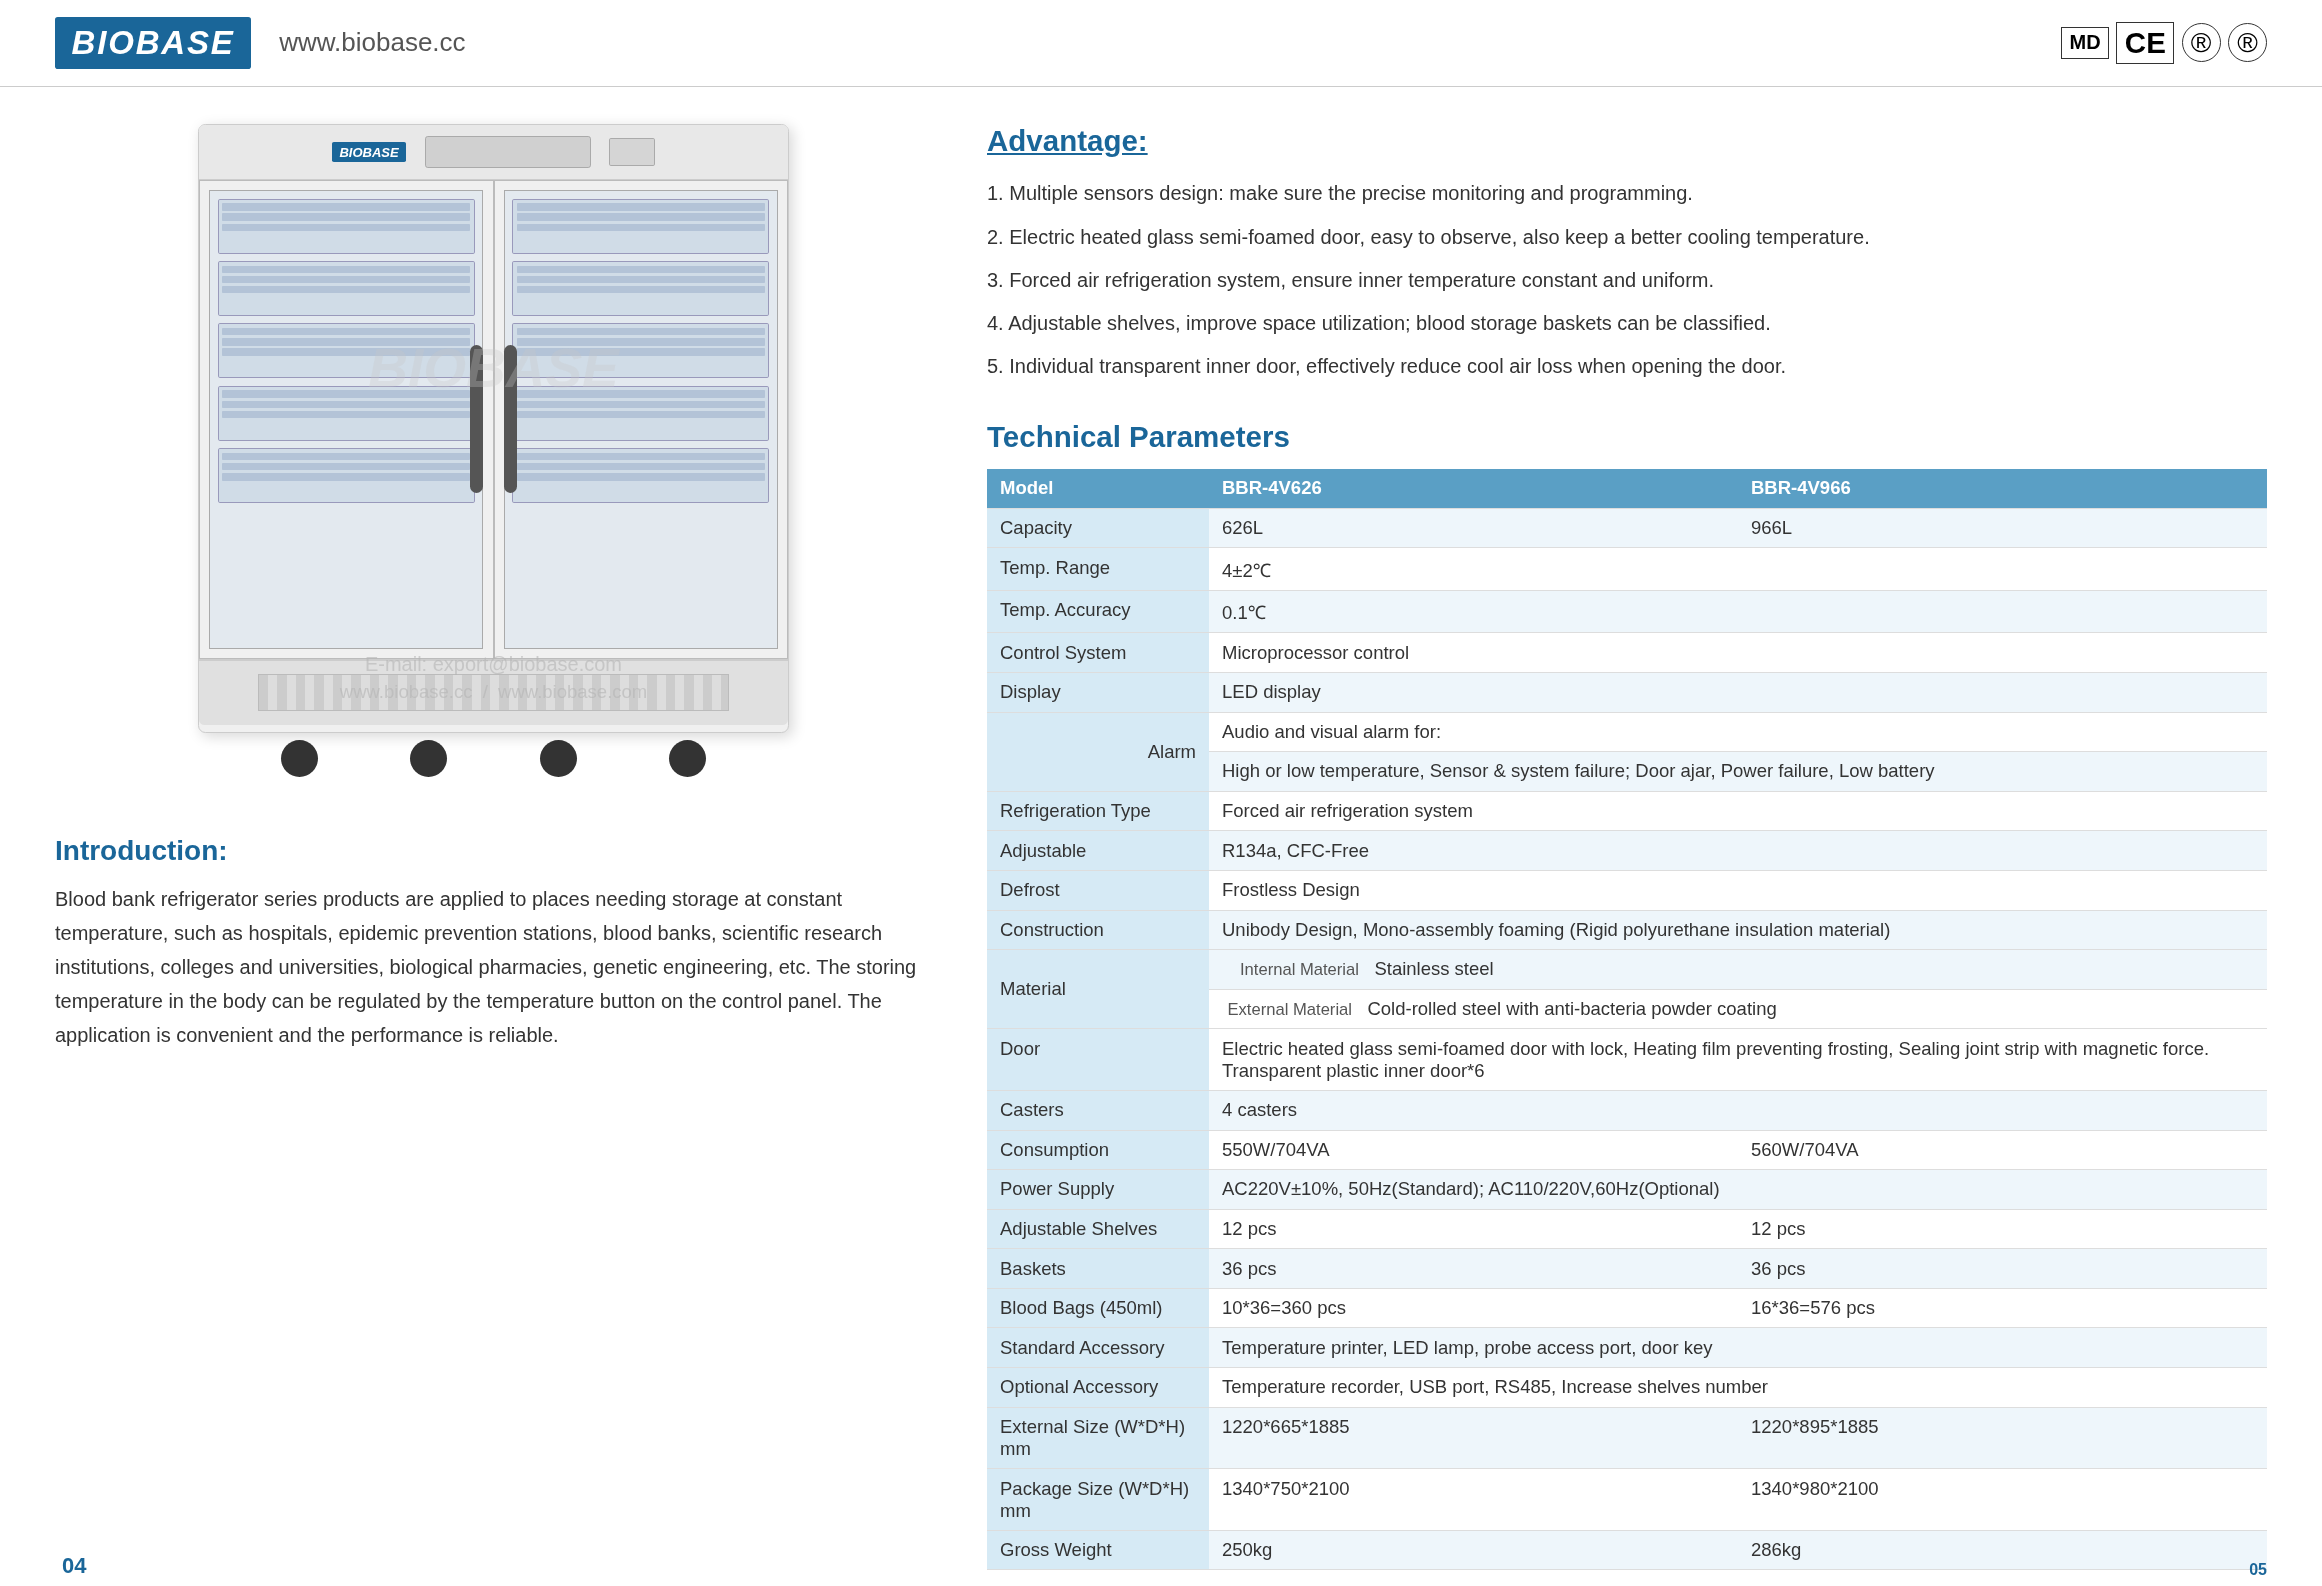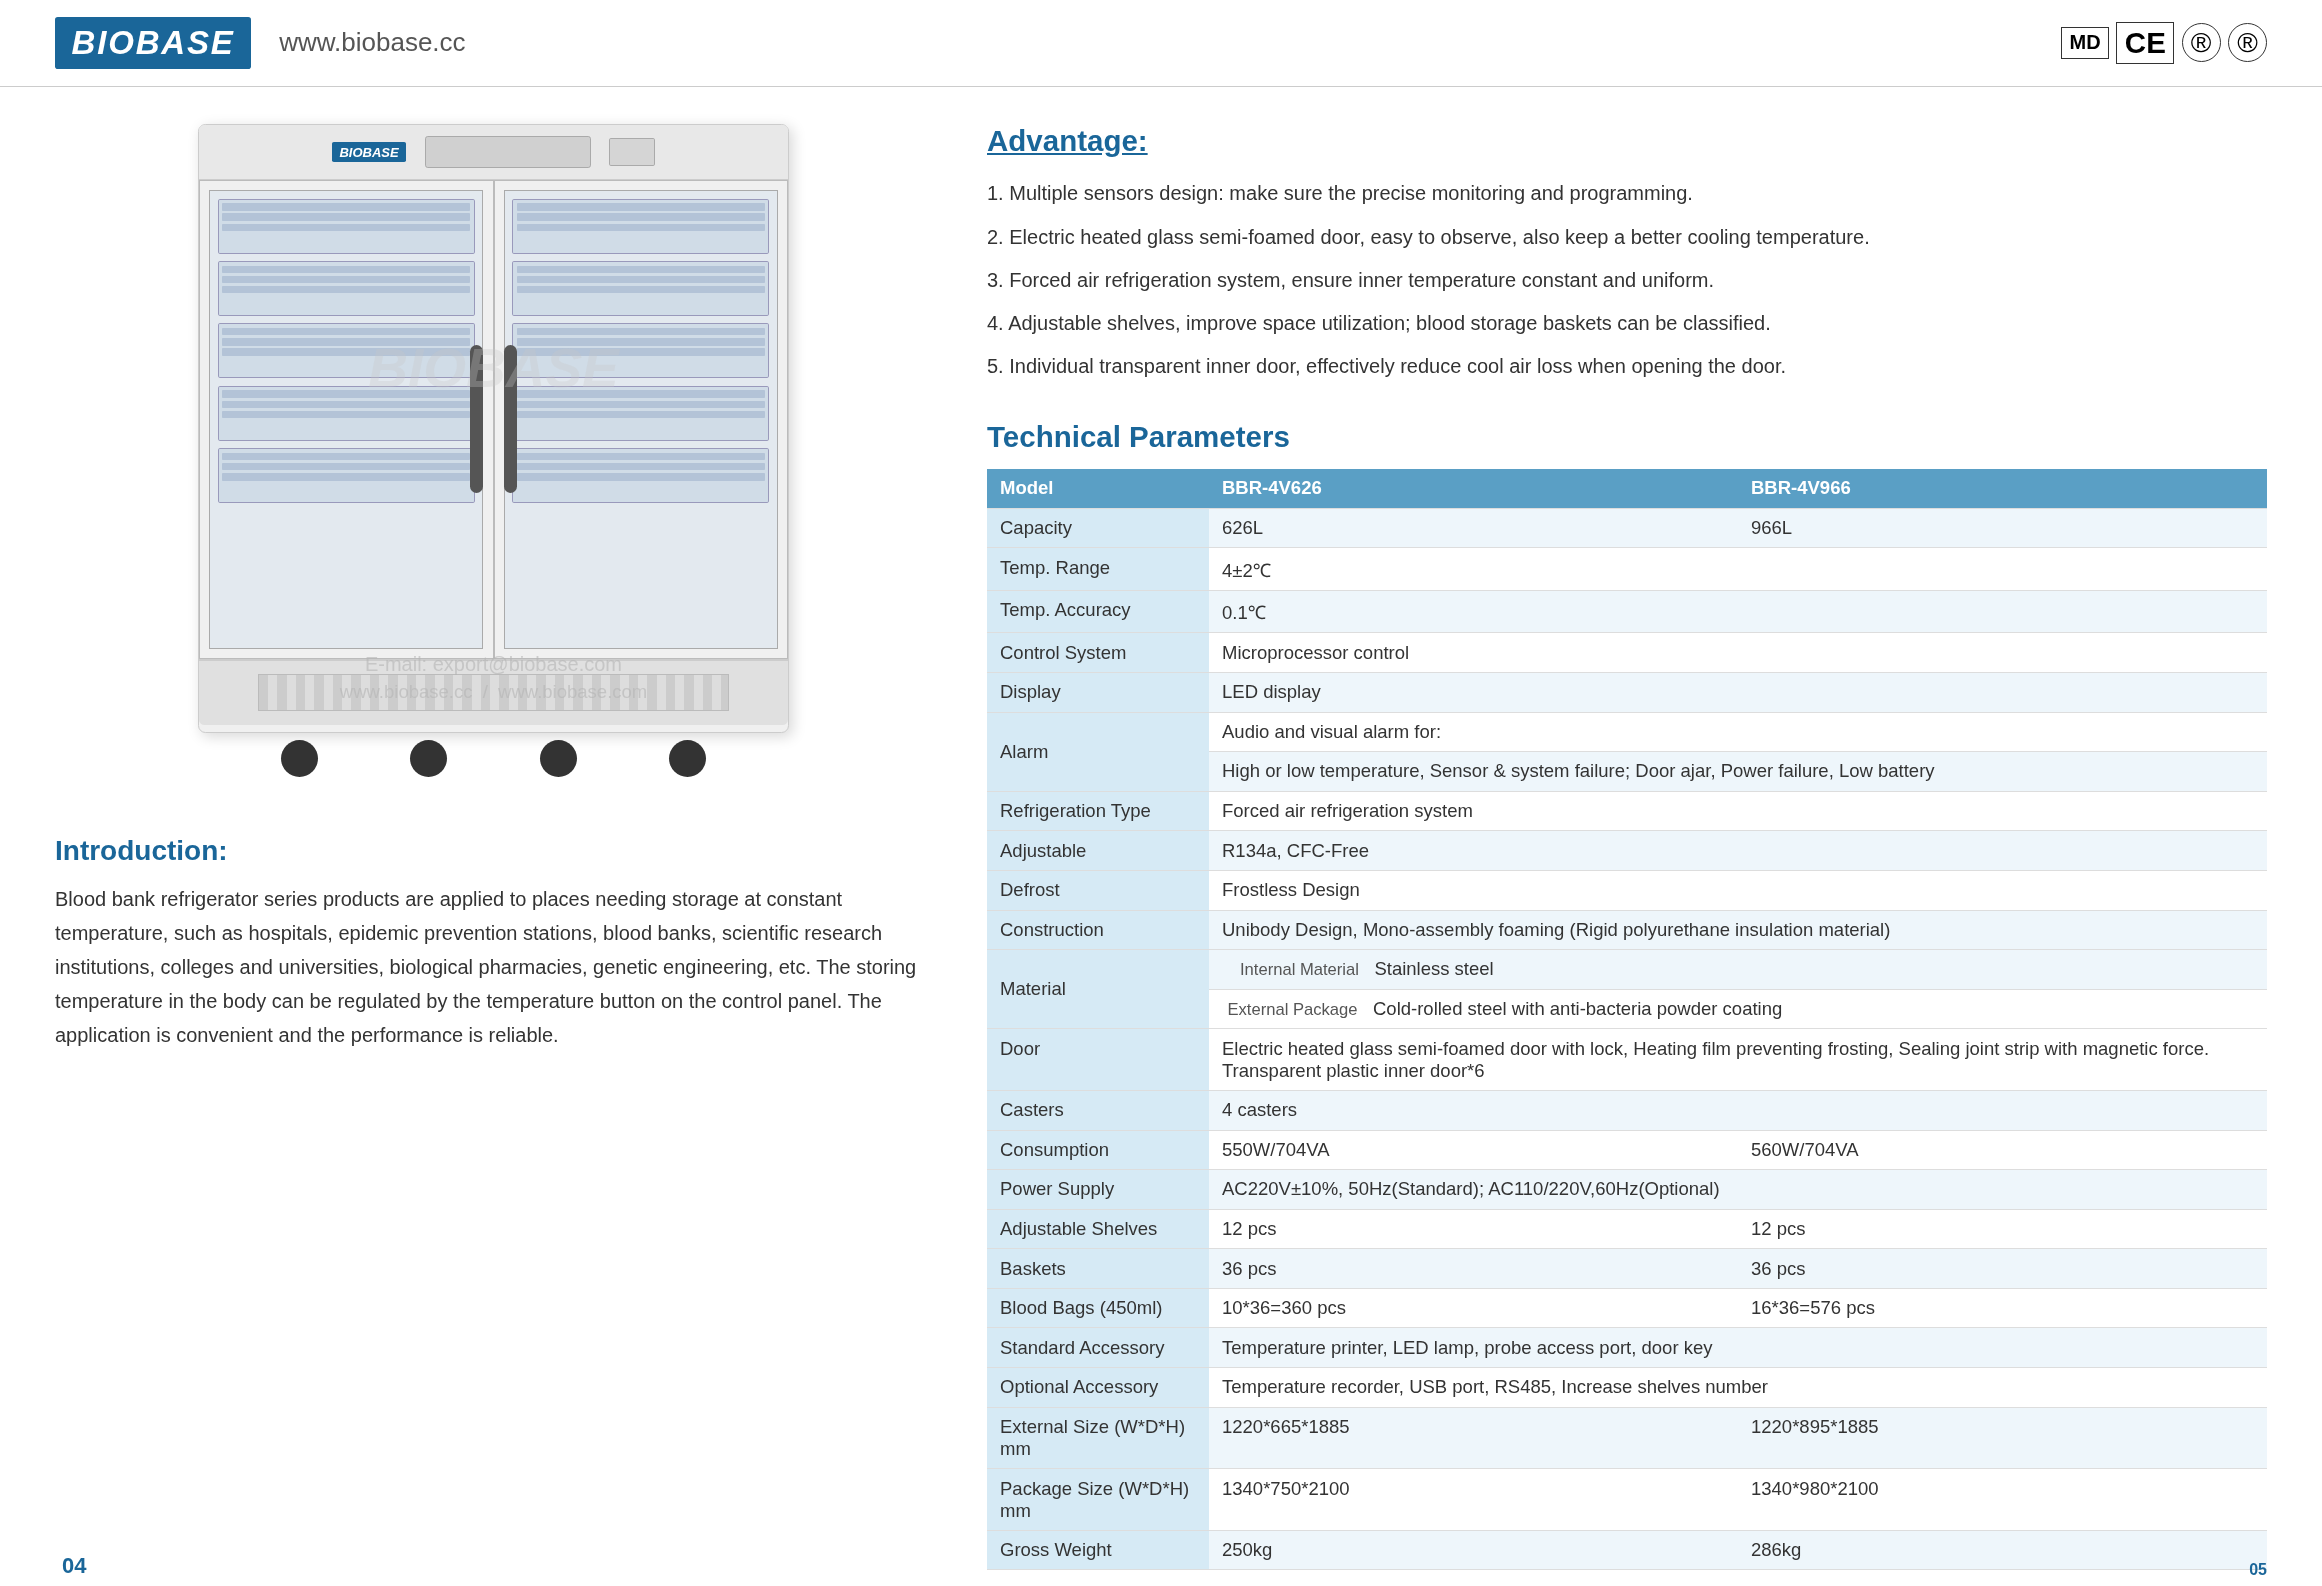--- a/index.html
+++ b/index.html
@@ -458,21 +458,21 @@
         </tr>
         <tr>
           <td class="shaded">Control System</td>
           <td colspan="2">Microprocessor control</td>
         </tr>
         <tr>
           <td class="shaded">Display</td>
           <td colspan="2">LED display</td>
         </tr>
         <tr>
-          <td class="shaded" rowspan="2" style="vertical-align:middle;">Alarm</td>
+          <td class="shaded" rowspan="2" style="vertical-align:middle;text-align:right;">Alarm</td>
           <td colspan="2">Audio and visual alarm for:</td>
         </tr>
         <tr>
           <td colspan="2">High or low temperature, Sensor &amp; system failure; Door ajar, Power failure, Low battery</td>
         </tr>
         <tr>
           <td class="shaded">Refrigeration Type</td>
           <td colspan="2">Forced air refrigeration system</td>
         </tr>
         <tr>
@@ -488,21 +488,21 @@
           <td colspan="2">Unibody Design, Mono-assembly foaming (Rigid polyurethane insulation material)</td>
         </tr>
         <tr>
           <td class="shaded" rowspan="2" style="vertical-align:middle;">Material</td>
           <td style="background:#eef6fb; padding-left:31px;" colspan="2">
             <span style="color:#555; font-size:16.6px;">Internal Material</span>&nbsp;&nbsp; Stainless steel
           </td>
         </tr>
         <tr>
           <td style="background:#fff; padding-left:18.5px;" colspan="2">
-            <span style="color:#555; font-size:16.6px;">External Package</span>&nbsp;&nbsp; Cold-rolled steel with anti-bacteria powder coating
+            <span style="color:#555; font-size:16.6px;">External Material</span>&nbsp;&nbsp; Cold-rolled steel with anti-bacteria powder coating
           </td>
         </tr>
         <tr>
           <td class="shaded">Door</td>
           <td colspan="2">Electric heated glass semi-foamed door with lock, Heating film preventing frosting, Sealing joint strip with magnetic force. Transparent plastic inner door*6</td>
         </tr>
         <tr>
           <td class="shaded">Casters</td>
           <td colspan="2">4 casters</td>
         </tr>

